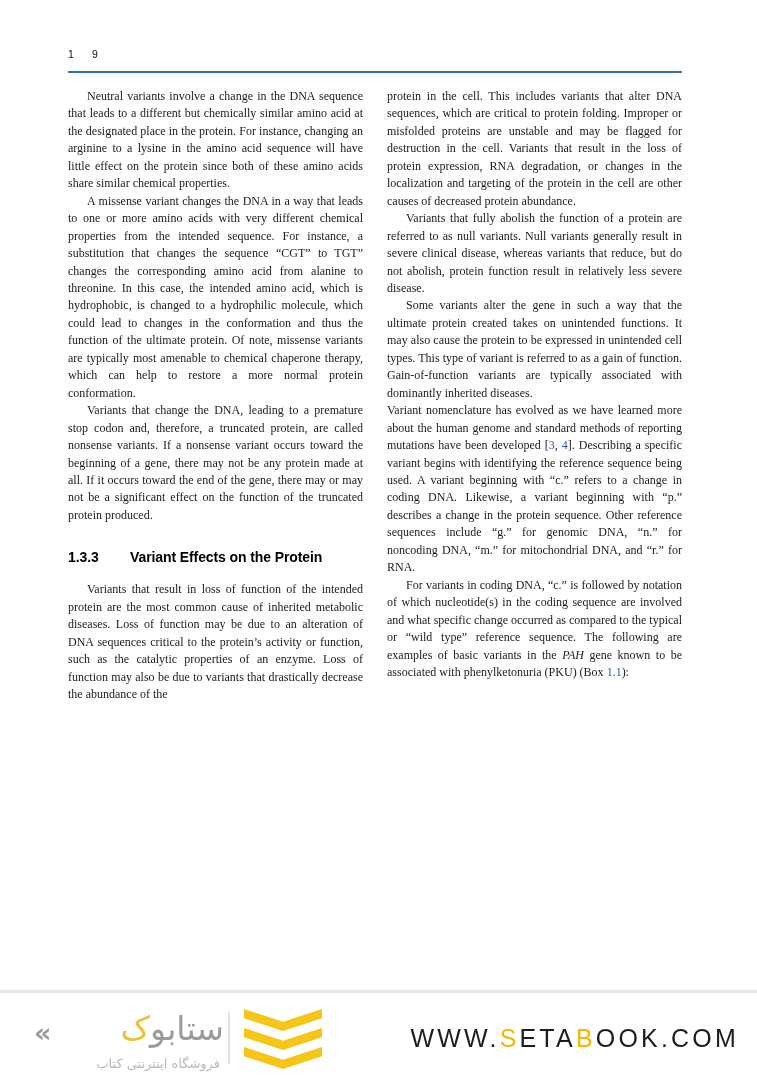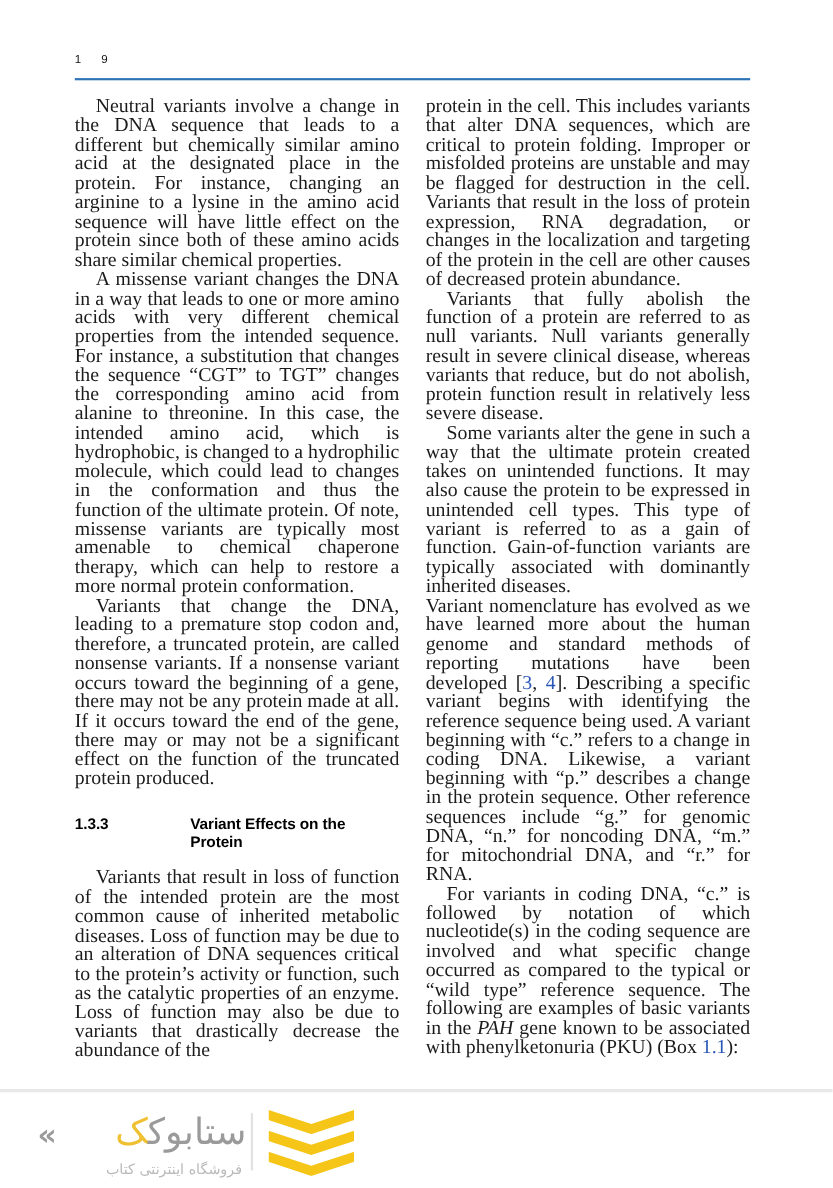--- a/index.html
+++ b/index.html
@@ -70,21 +70,21 @@
     display: flex;
     gap: 24px;
   }
   .col {
     width: 295px;
     flex: 0 0 295px;
   }
 
   p.body {
     margin: 0;
-    font-size: 18px;
+    font-size: 12px;
     line-height: 17.45px;
     text-align: justify;
     text-justify: inter-word;
     hyphens: manual;
     text-indent: 19px;
   }
   p.body.noindent {
     text-indent: 0;
   }
   p.body + p.body {
@@ -93,21 +93,20 @@
 
   
   .sec-h3 {
     font-family: "Liberation Sans", "DejaVu Sans", sans-serif;
     font-weight: bold;
     font-size: 14px;
     color: #000000;
     display: flex;
     margin: 25px 0 16px 0;
     letter-spacing: -0.1px;
-    gap: 43px;
   }
   .sec-h3 .num {
     flex: 0 0 62px;
   }
   .sec-h2-wrap {
     margin: 27px 0 17px 0;
   }
   .sec-rule {
     width: 100%;
     height: 2px;
@@ -280,25 +279,26 @@
       <p class="body"><span>For variants in coding DNA, “c.” is followed by notation of which nucleotide(s) in the coding sequence are involved and what specific change occurred as compared to the typical or “wild type” reference sequence. The following are examples of basic variants in the </span><span class="ital">PAH</span><span> gene known to be associated with phenylketonuria (PKU) (Box </span><span class="cite">1.1</span><span>):</span></p>
     </div>
 
   </div>
 </div>
 
 <div class="banner">
   <div class="banner-left">
     <div class="logo-mark">
       <div class="logo-chev">«</div>
-      <div class="logo-script"><span>ستابوک</span><span class="gold">ک</span></div>
+      <div class="logo-script"><span>ستابو</span><span class="gold">ک</span></div>
       <div class="logo-tagline">فروشگاه اینترنتی کتاب</div>
     </div>
     <div class="logo-divider"></div>
     <div class="chev-stack">
       <div class="chev c1"></div>
       <div class="chev c2"></div>
       <div class="chev c3"></div>
     </div>
   </div>
   <div class="banner-right">
+    <div class="banner-url"><span>WWW.</span><span class="hl">S</span><span>ETA</span><span class="hl">B</span><span>OOK.COM</span></div>
   </div>
 </div>
 
 </body></html>

